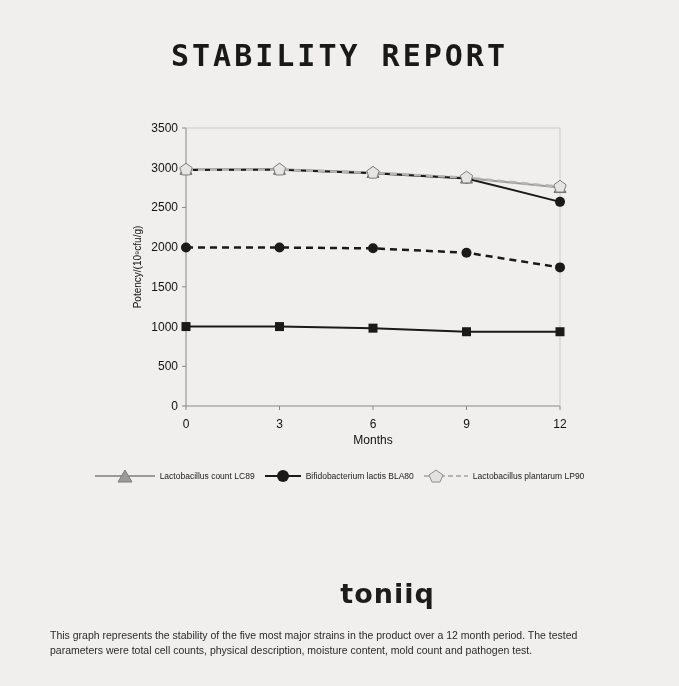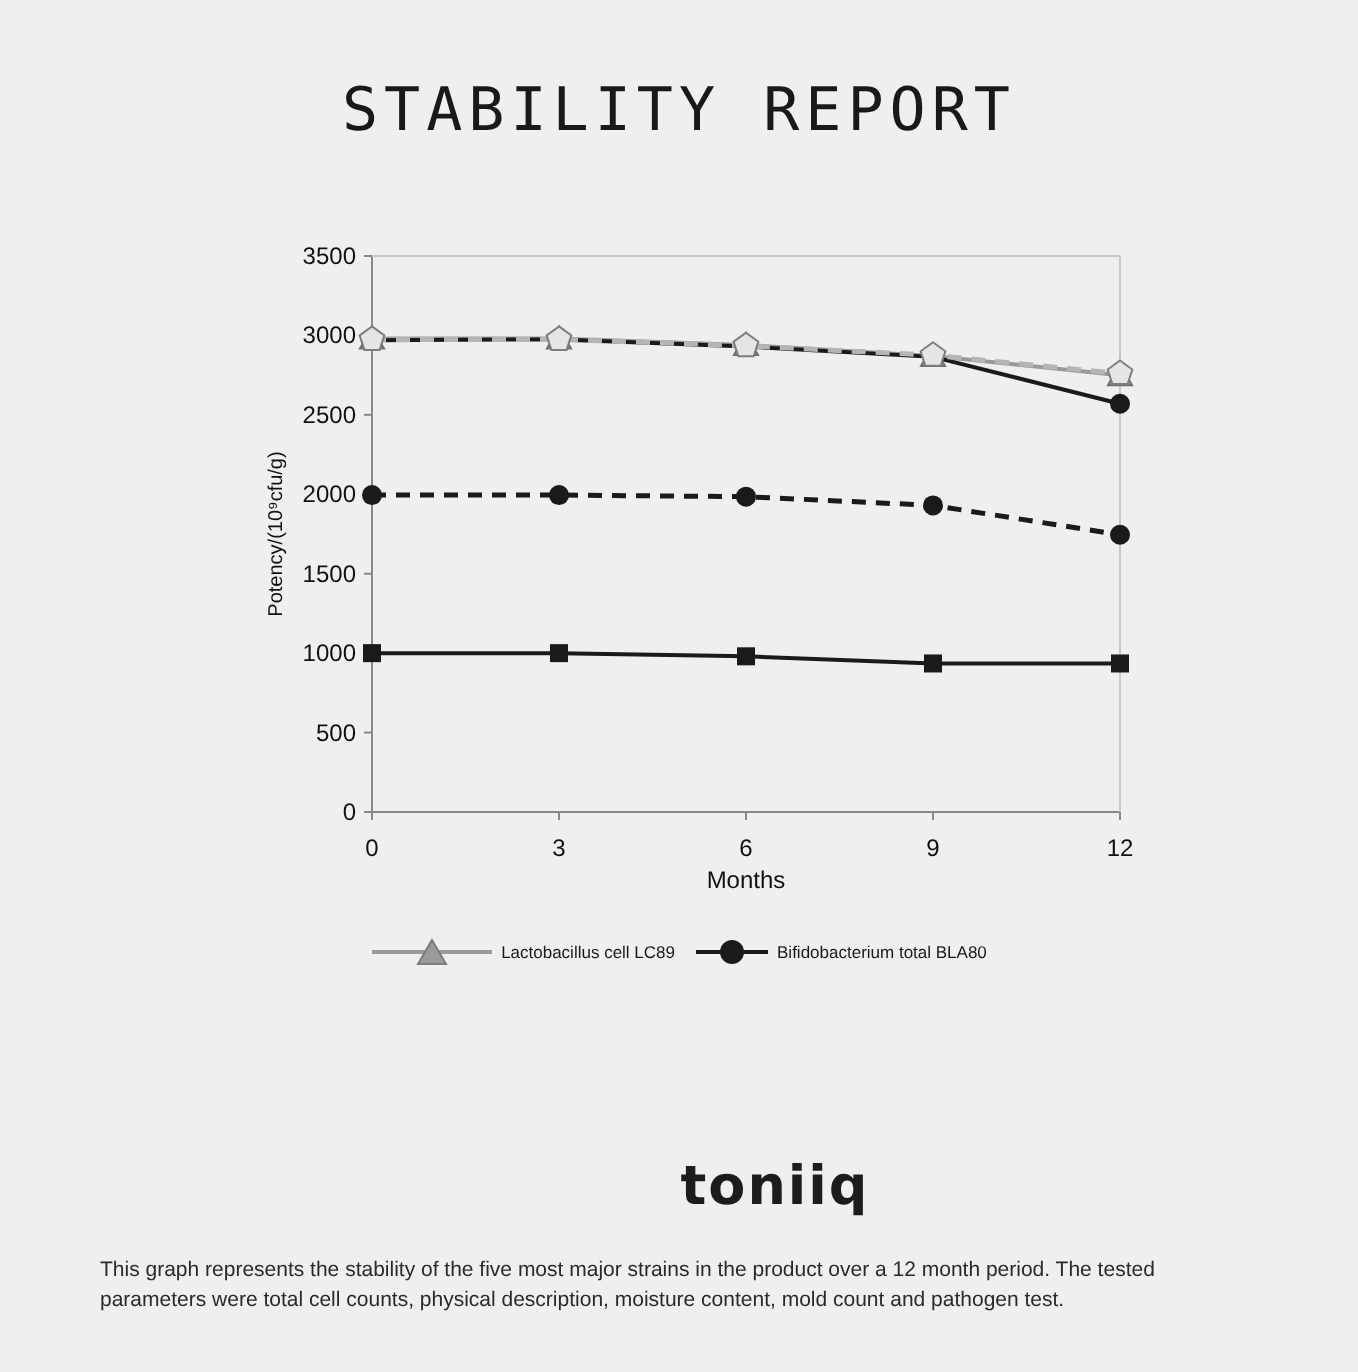--- a/index.html
+++ b/index.html
@@ -10,21 +10,21 @@
     color:#1a1a1a;
     overflow:hidden;
     position:relative;
   }
 
   .title{
     position:absolute;
     top:38px;left:0;width:679px;
     text-align:center;
     font-family:"DejaVu Sans Mono", monospace;
-    font-weight:normal;
+    font-weight:bold;
     font-size:30px;
     letter-spacing:3px;
     color:#191919;
   }
 
   .chart-wrap{
     position:absolute;
     left:0;top:110px;
     width:679px;height:350px;
   }
@@ -166,26 +166,33 @@
   </svg>
 </div>
 
 <div class="legend">
   <div class="legend-row row1">
     <div class="legend-item">
       <svg width="60" height="16">
         <line x1="0" y1="8" x2="60" y2="8" stroke="#9a9a9a" stroke-width="2"></line>
         <polygon points="30,2 37,14 23,14" fill="#9a9a9a" stroke="#7d7d7d" stroke-width="1"></polygon>
       </svg>
-      <span class="lbl">Lactobacillus cell LC89</span>
+      <span class="lbl">Lactobacillus count LC89</span>
     </div>
     <div class="legend-item">
       <svg width="36" height="16">
         <line x1="0" y1="8" x2="36" y2="8" stroke="#1a1a1a" stroke-width="2"></line>
         <circle cx="18" cy="8" r="6" fill="#1a1a1a"></circle>
       </svg>
-      <span class="lbl">Bifidobacterium total BLA80</span>
+      <span class="lbl">Bifidobacterium lactis BLA80</span>
+    </div>
+    <div class="legend-item">
+      <svg width="44" height="16">
+        <line x1="0" y1="8" x2="44" y2="8" stroke="#b5b5b5" stroke-width="2" stroke-dasharray="5,3"></line>
+        <polygon points="12,2 19,7 16,14 8,14 5,7" fill="#e2e1df" stroke="#8d8d8d" stroke-width="1"></polygon>
+      </svg>
+      <span class="lbl">Lactobacillus plantarum LP90</span>
     </div>
   </div>
 </div>
 
 <div class="brand">toniiq</div>
 <div class="footnote">This graph represents the stability of the five most major strains in the product over a 12 month period. The tested parameters were total cell counts, physical description, moisture content, mold count and pathogen test.</div>
 
 </body></html>

